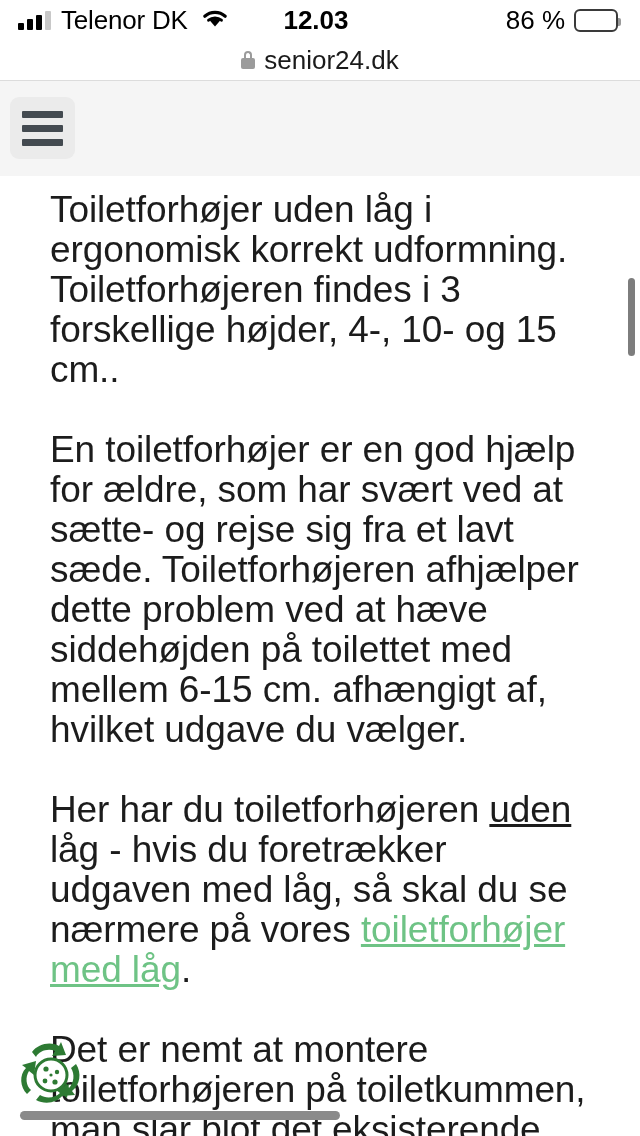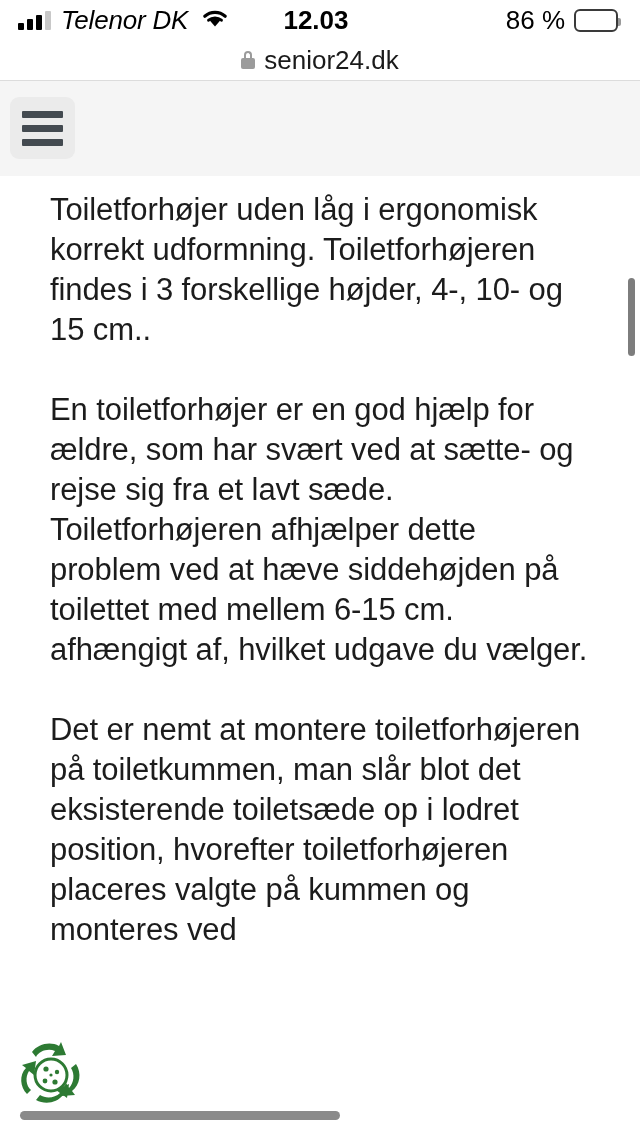--- a/index.html
+++ b/index.html
@@ -21,21 +21,20 @@
     display: flex;
     align-items: center;
     padding: 0 22px 0 18px;
     box-sizing: border-box;
     position: relative;
   }
   .sb-left {
     display: flex;
     align-items: center;
     gap: 10px;
-    font-style: italic;
   }
   .signal {
     display: flex;
     align-items: flex-end;
     gap: 3px;
     height: 20px;
   }
   .signal i {
     display: block;
     width: 6px;
@@ -170,21 +169,21 @@
     border-radius: 1px;
   }
 
   
   .content {
     padding: 14px 50px 0 50px;
     box-sizing: border-box;
     position: relative;
   }
   .para {
-    font-size: 31px;
+    font-size: 37px;
     line-height: 40px;
     color: #1c1c1c;
     margin: 0 0 40px 0;
     letter-spacing: -0.1px;
   }
   .para.last { margin-bottom: 0; }
   .u { text-decoration: underline; }
   .link-green { color: #6ec385; }
 
   
@@ -263,20 +262,21 @@
     <span></span>
     <span></span>
   </div>
 </div>
 
 <div class="content">
   <p class="para">Toiletforhøjer uden låg i ergonomisk korrekt udformning. Toiletforhøjeren findes i 3 forskellige højder, 4-, 10- og 15 cm..</p>
 
   <p class="para">En toiletforhøjer er en god hjælp for ældre, som har svært ved at sætte- og rejse sig fra et lavt sæde. Toiletforhøjeren afhjælper dette problem ved at hæve siddehøjden på toilettet med mellem 6-15 cm. afhængigt af, hvilket udgave du vælger.</p>
 
+  <p class="para"><span>Her har du toiletforhøjeren </span><span class="u">uden</span><span> låg - hvis du foretrækker udgaven med låg, så skal du se nærmere på vores </span><a class="link-green" href="#">toiletforhøjer med låg</a><span>.</span></p>
 
   <p class="para last">Det er nemt at montere toiletforhøjeren på toiletkummen, man slår blot det eksisterende toiletsæde op i lodret position, hvorefter toiletforhøjeren placeres valgte på kummen og monteres ved</p>
 </div>
 
 <div class="scrollbar"></div>
 
 <div class="cookie-badge">
   <svg width="78" height="74" viewBox="0 0 78 74">
     <g fill="#2d7a33">
       <path d="M20 14 C26 6 38 3 47 8 L49 4 L54 17 L40 18 L43 13 C36 10 27 13 24 19 Z"></path>

